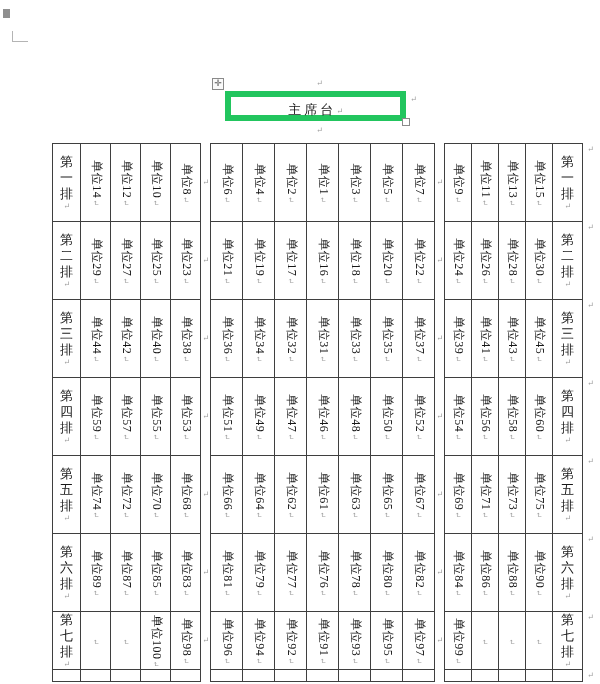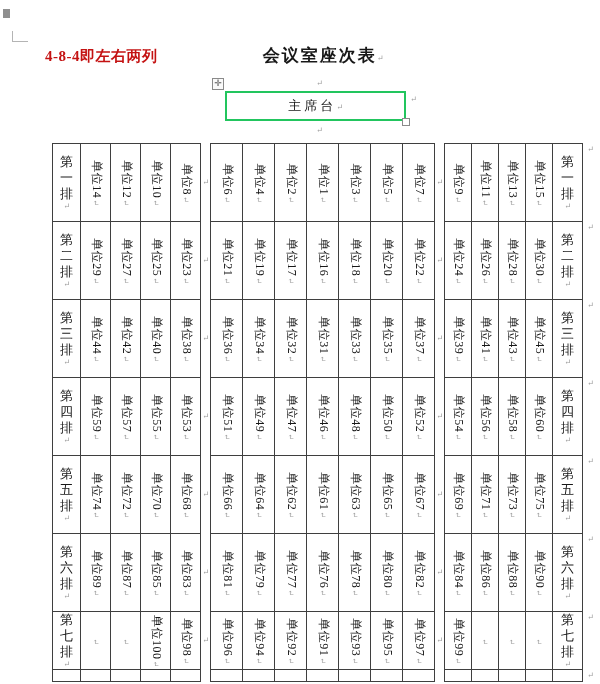--- a/index.html
+++ b/index.html
@@ -34,21 +34,21 @@
   }
   .pmark{font-size:8px;color:var(--mark);font-weight:normal;letter-spacing:0;}
 
   .move-handle{
     position:absolute;left:212px;top:78px;width:12px;height:12px;
     border:1px solid #8a8a8a;background:#fafafa;box-sizing:border-box;
     font-size:9px;line-height:9px;text-align:center;color:#555;
   }
   .podium-box{
     position:absolute;left:225px;top:91px;width:181px;height:30px;
-    border:2px solid #22c55e;box-sizing:border-box;
+    border:6px solid #22c55e;box-sizing:border-box;
     text-align:center;font-size:13px;line-height:26px;letter-spacing:3px;
     background:#fff;
   }
   .resize-handle{
     position:absolute;left:402px;top:118px;width:8px;height:8px;
     border:1px solid #8a8a8a;background:#fff;box-sizing:border-box;
   }
   .float-mark{position:absolute;font-size:8px;color:var(--mark);line-height:8px;}
 
   
@@ -77,26 +77,22 @@
 </style>
 </head>
 <body>
 
 <div class="page">
 
   <div class="artifact"></div>
   <div class="corner-mark"></div>
 
   <div class="red-note">
-    <div>4-8-4即左右两列</div>
   </div>
 
-  <div class="doc-title">
-    <span>会议室座次表</span><span class="pmark">↵</span>
-  </div>
 
   <span class="float-mark" style="left:316px;top:80px;">↵</span>
   <div class="move-handle">✛</div>
 
   <div class="podium-box">
     <span>主席台</span><span class="pmark">↵</span>
   </div>
   <span class="float-mark" style="left:410px;top:96px;">↵</span>
   <span class="float-mark" style="left:316px;top:127px;">↵</span>
   <div class="resize-handle"></div>

